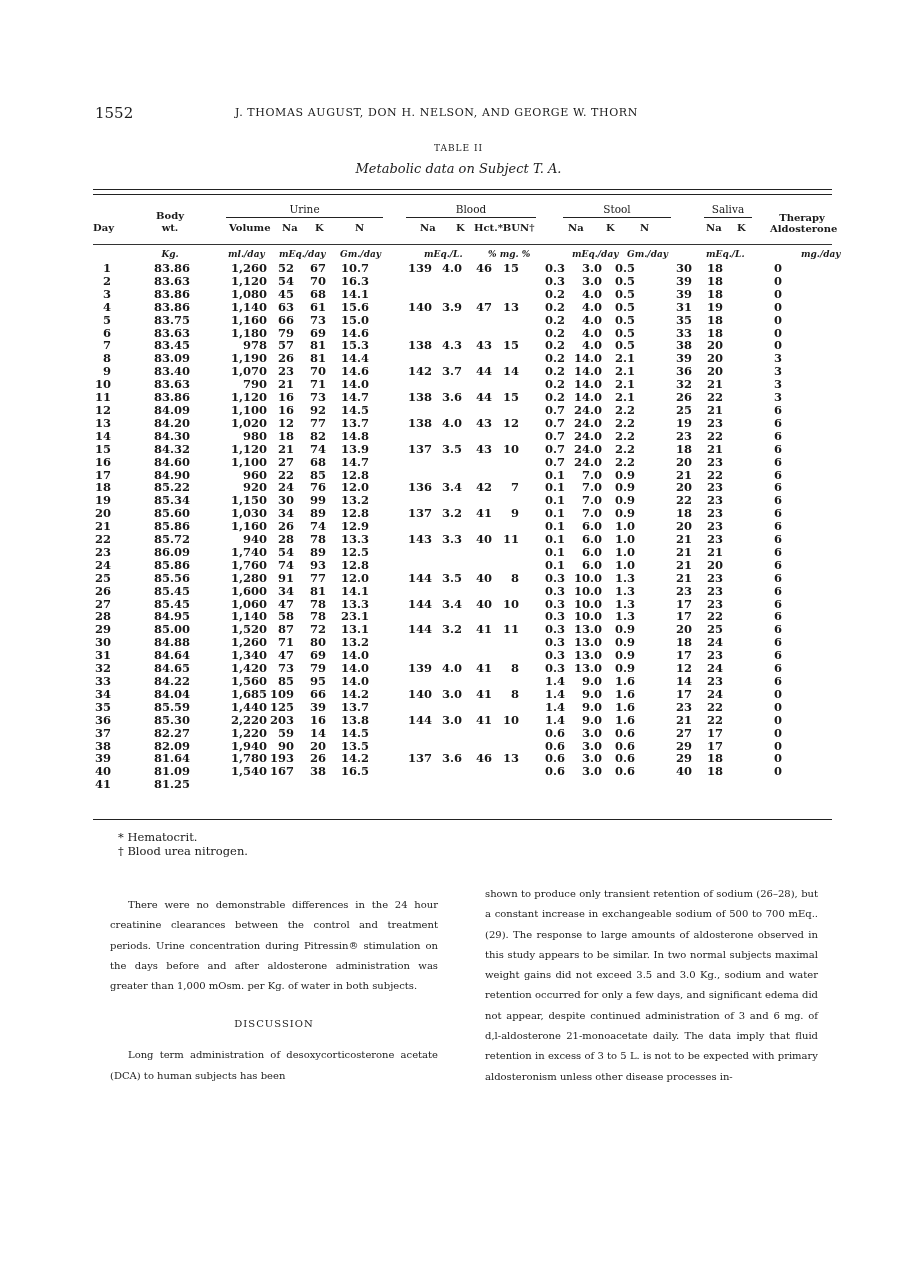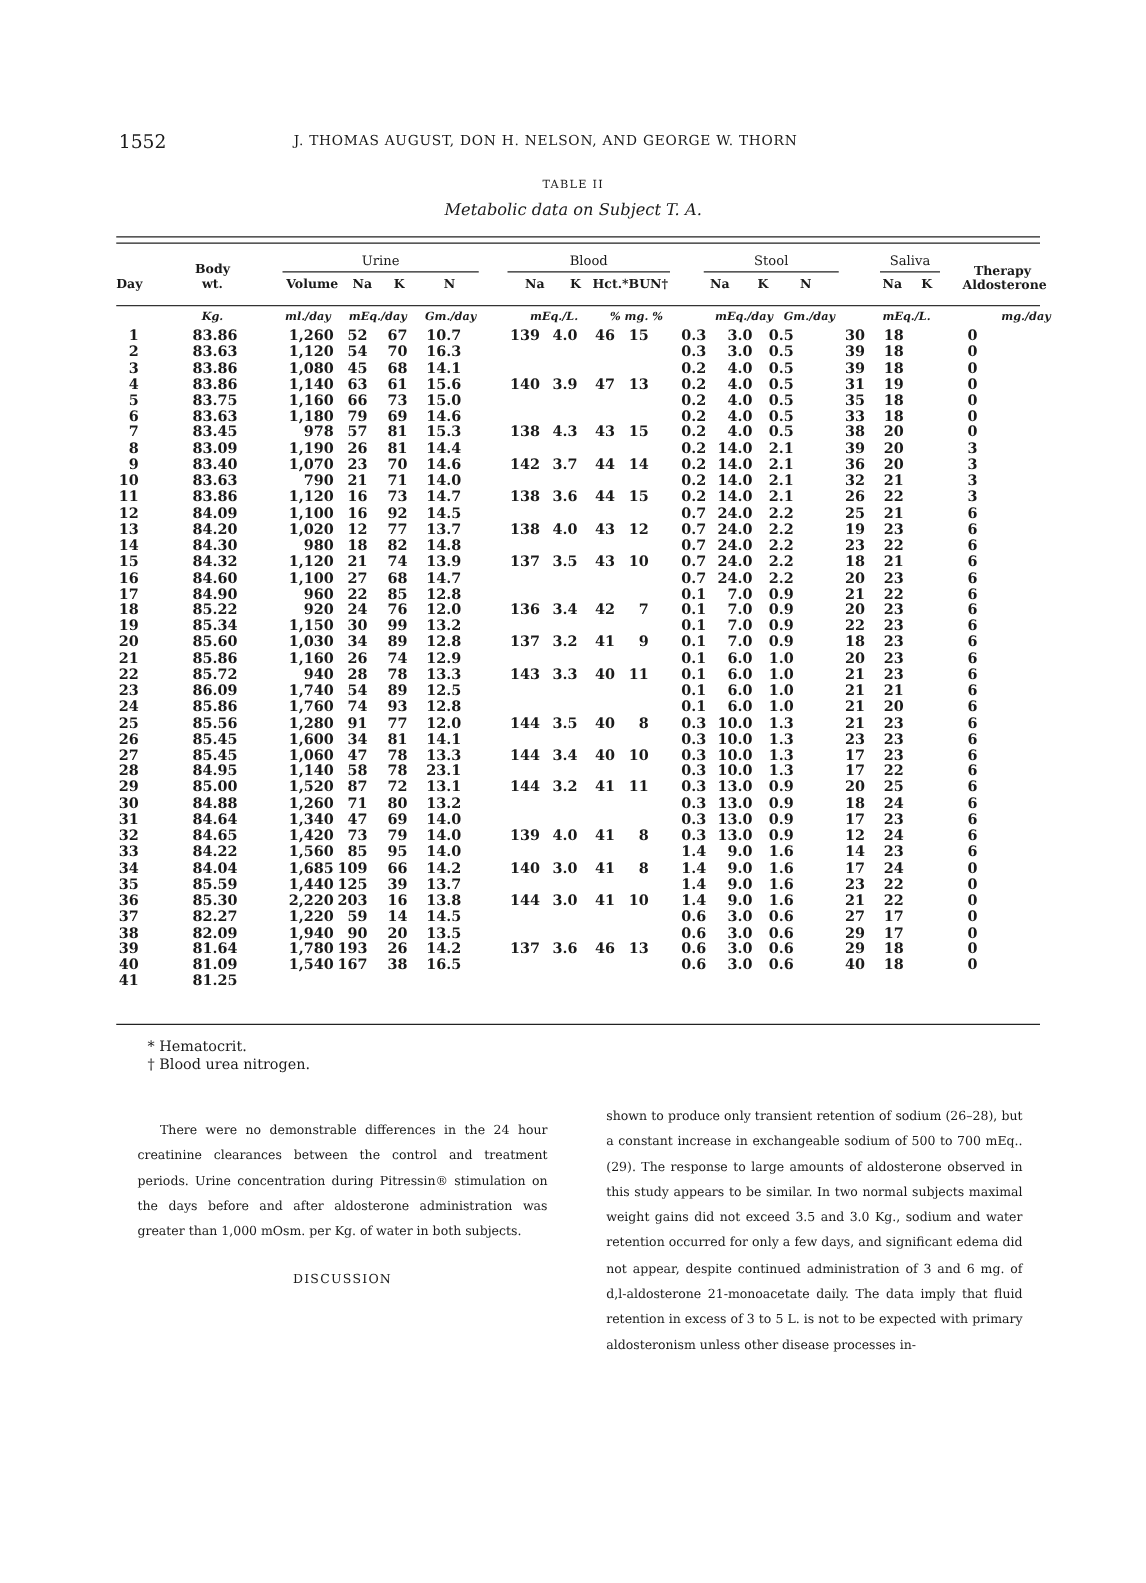--- a/index.html
+++ b/index.html
@@ -863,17 +863,18 @@
 <div class="rule-end"></div>
 
 <div class="footnotes">
   <div>* Hematocrit.</div>
   <div>† Blood urea nitrogen.</div>
 </div>
 
 <div class="col-left">
   <p class="body">There were no demonstrable differences in the 24 hour creatinine clearances between the control and treatment periods. Urine concentration during Pitressin® stimulation on the days before and after aldosterone administration was greater than 1,000 mOsm. per Kg. of water in both subjects.</p>
   <div class="section-title">DISCUSSION</div>
+  <p class="body">Long term administration of desoxycorticosterone acetate (DCA) to human subjects has been</p>
 </div>
 
 <div class="col-right">
   <p class="body noindent" style="margin-top:4px;">shown to produce only transient retention of sodium (26–28), but a constant increase in exchangeable sodium of 500 to 700 mEq.. (29). The response to large amounts of aldosterone observed in this study appears to be similar. In two normal subjects maximal weight gains did not exceed 3.5 and 3.0 Kg., sodium and water retention occurred for only a few days, and significant edema did not appear, despite continued administration of 3 and 6 mg. of d,l-aldosterone 21-monoacetate daily. The data imply that fluid retention in excess of 3 to 5 L. is not to be expected with primary aldosteronism unless other disease processes in-</p>
 </div>
 
 </body></html>

